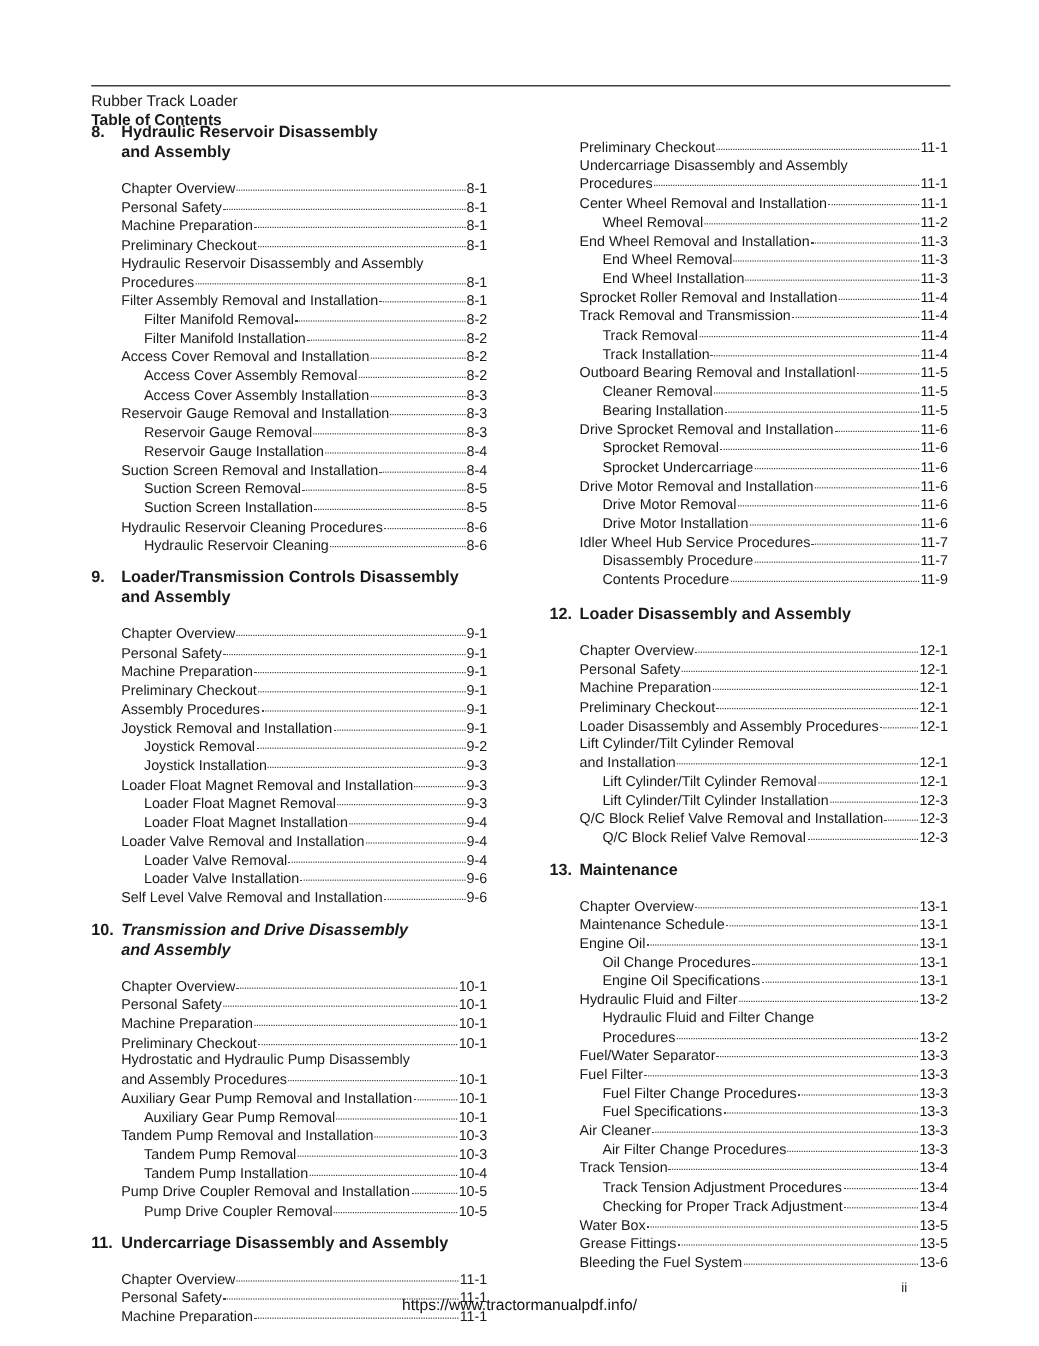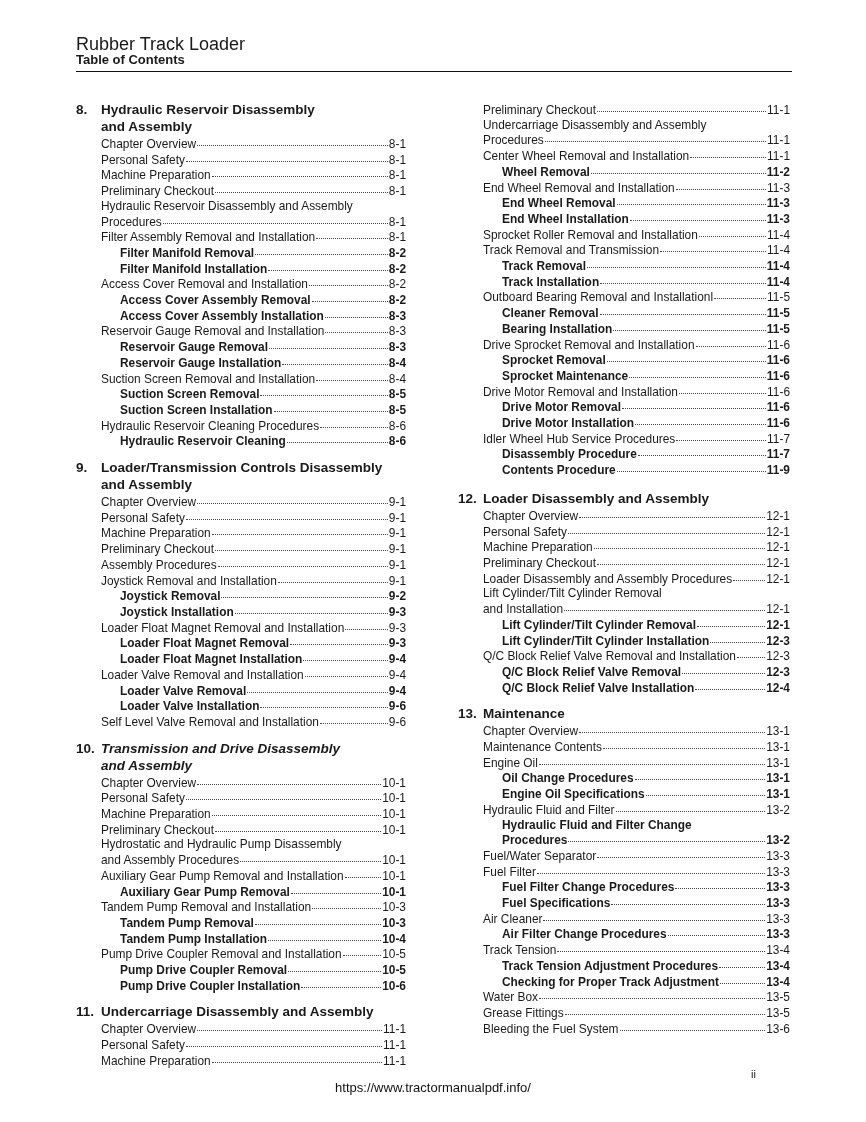--- a/index.html
+++ b/index.html
@@ -1,37 +1,37 @@
 <!DOCTYPE html>
 <html><head>
 <meta charset="utf-8">
 <style>
   html, body { margin: 0; padding: 0; background: #ffffff; }
   body {
     width: 866px; height: 1122px; position: relative; overflow: hidden;
     font-family: "Liberation Sans", sans-serif; color: #1a1a1a;
   }
   .hdr { position: absolute; left: 76px; top: 36px; }
-  .hdr-title { font-size: 18px; line-height: 16px; }
+  .hdr-title { font-size: 13px; line-height: 16px; margin-top: 40px; }
   .hdr-sub { font-size: 13px; line-height: 16px; font-weight: bold; }
   .rule { position: absolute; left: 76px; top: 71px; width: 716px; height: 0; border-top: 1.5px solid #111; }
 
   .col { position: absolute; top: 101px; }
   .col-left { left: 76px; width: 330px; }
   .col-right { left: 458px; width: 332px; }
 
   .chapter { margin-bottom: 10px; }
   .ch-title { display: flex; font-size: 13.5px; font-weight: bold; line-height: 17px; }
   .ch-num { width: 25px; flex: 0 0 25px; }
   .ch-text { flex: 1; }
-  .entries { padding-left: 25px; margin-top: 1px; }
+  .entries { padding-left: 25px; margin-top: 14px; }
   .entry {
     display: flex; align-items: baseline; font-size: 11.9px; line-height: 14.7px; white-space: nowrap;
   }
-  .entry.sub { padding-left: 19px; font-weight: bold; }
+  .entry.sub { padding-left: 19px; }
   .e-label { flex: 0 0 auto; }
   .e-dots { flex: 1 1 auto; overflow: hidden; margin: 0 1px; height: 11px; border-bottom: 1.5px dotted #444; position: relative; top: -2px; min-width: 6px; }
   .e-page { flex: 0 0 auto; }
 
   .footer-page { position: absolute; top: 1068px; left: 0; width: 756px; text-align: right; font-size: 11px; line-height: 12px; }
   .footer-url { position: absolute; top: 1077px; left: 0; width: 866px; text-align: center; font-size: 13px; line-height: 22px; color: #111; }
 </style>
 </head>
 <body>
 
@@ -293,25 +293,20 @@
         <div class="entry">
           <span class="e-label">Pump Drive Coupler Removal and Installation</span>
           <span class="e-dots"></span>
           <span class="e-page">10-5</span>
         </div>
         <div class="entry sub">
           <span class="e-label">Pump Drive Coupler Removal</span>
           <span class="e-dots"></span>
           <span class="e-page">10-5</span>
         </div>
-        <div class="entry sub">
-          <span class="e-label">Pump Drive Coupler Installation</span>
-          <span class="e-dots"></span>
-          <span class="e-page">10-6</span>
-        </div>
       </div>
     </div>
     <div class="chapter">
       <div class="ch-title">
         <span class="ch-num">11.</span>
         <span class="ch-text">Undercarriage Disassembly and Assembly</span>
       </div>
       <div class="entries">
         <div class="entry">
           <span class="e-label">Chapter Overview</span>
@@ -410,21 +405,21 @@
         <span class="e-label">Drive Sprocket Removal and Installation</span>
         <span class="e-dots"></span>
         <span class="e-page">11-6</span>
       </div>
       <div class="entry sub">
         <span class="e-label">Sprocket Removal</span>
         <span class="e-dots"></span>
         <span class="e-page">11-6</span>
       </div>
       <div class="entry sub">
-        <span class="e-label">Sprocket Maintenance</span>
+        <span class="e-label">Sprocket Undercarriage</span>
         <span class="e-dots"></span>
         <span class="e-page">11-6</span>
       </div>
       <div class="entry">
         <span class="e-label">Drive Motor Removal and  Installation</span>
         <span class="e-dots"></span>
         <span class="e-page">11-6</span>
       </div>
       <div class="entry sub">
         <span class="e-label">Drive Motor Removal</span>
@@ -504,40 +499,35 @@
         <div class="entry">
           <span class="e-label">Q/C Block Relief Valve Removal and Installation</span>
           <span class="e-dots"></span>
           <span class="e-page">12-3</span>
         </div>
         <div class="entry sub">
           <span class="e-label">Q/C Block Relief Valve Removal</span>
           <span class="e-dots"></span>
           <span class="e-page">12-3</span>
         </div>
-        <div class="entry sub">
-          <span class="e-label">Q/C Block Relief Valve Installation</span>
-          <span class="e-dots"></span>
-          <span class="e-page">12-4</span>
-        </div>
       </div>
     </div>
     <div class="chapter">
       <div class="ch-title">
         <span class="ch-num">13.</span>
         <span class="ch-text">Maintenance</span>
       </div>
       <div class="entries">
         <div class="entry">
           <span class="e-label">Chapter Overview</span>
           <span class="e-dots"></span>
           <span class="e-page">13-1</span>
         </div>
         <div class="entry">
-          <span class="e-label">Maintenance Contents</span>
+          <span class="e-label">Maintenance Schedule</span>
           <span class="e-dots"></span>
           <span class="e-page">13-1</span>
         </div>
         <div class="entry">
           <span class="e-label">Engine Oil</span>
           <span class="e-dots"></span>
           <span class="e-page">13-1</span>
         </div>
         <div class="entry sub">
           <span class="e-label">Oil Change Procedures</span>

